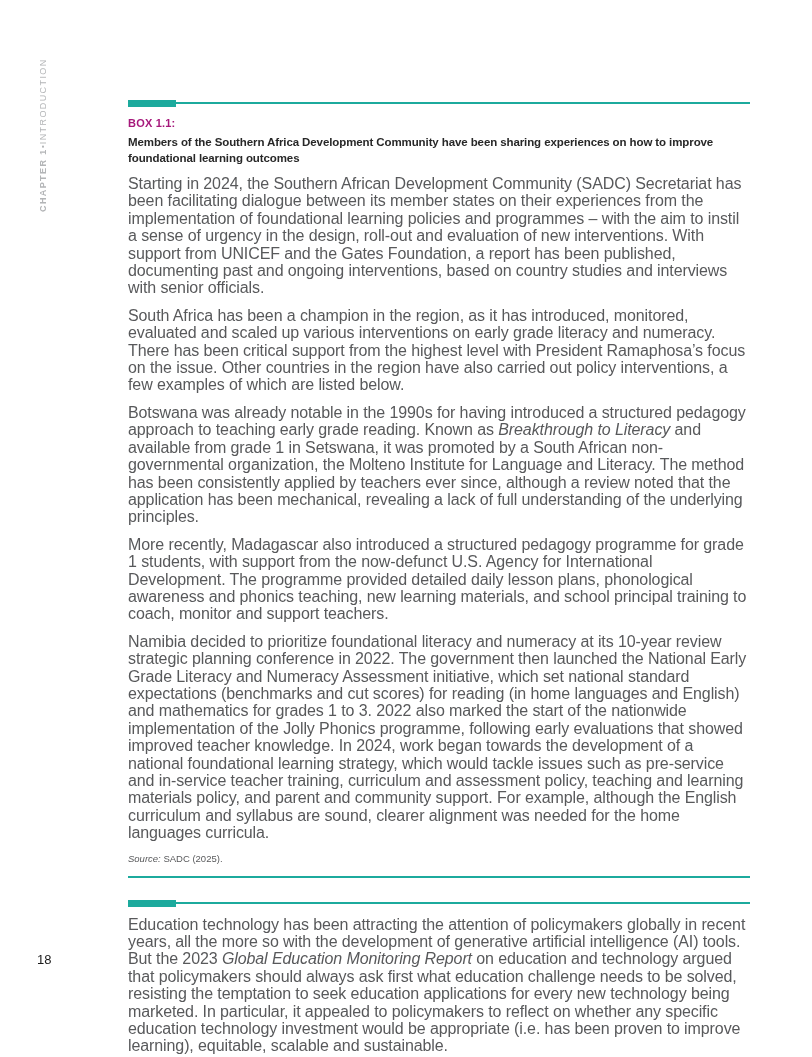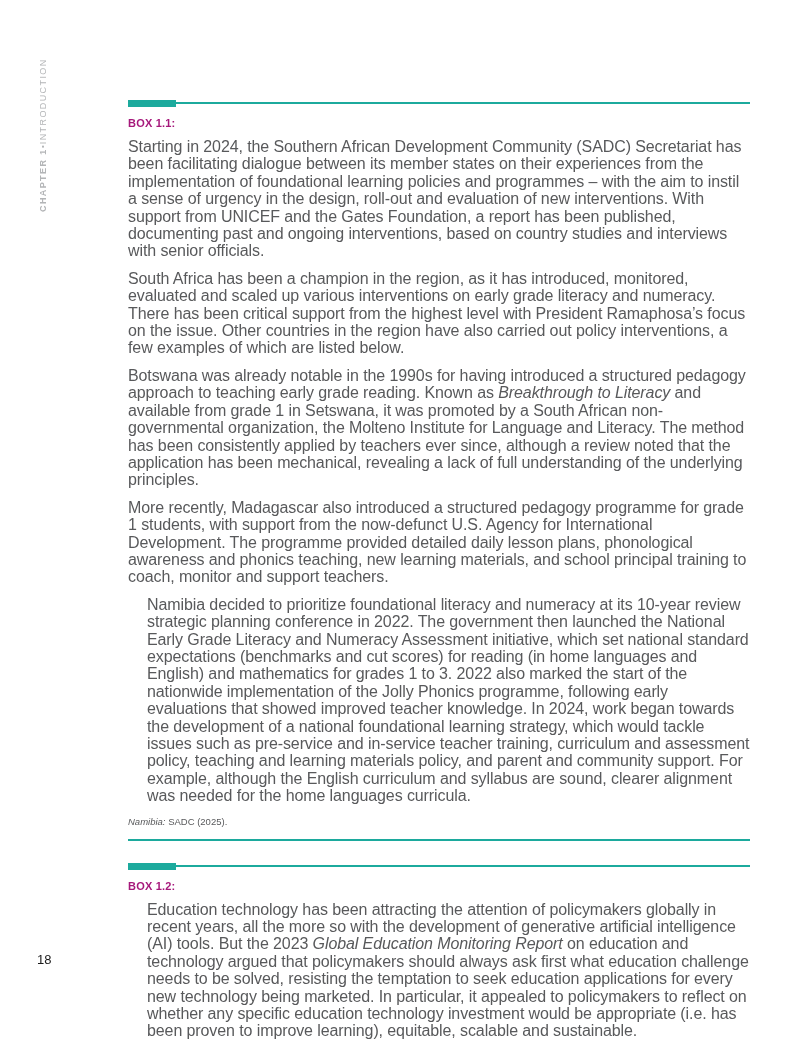--- a/index.html
+++ b/index.html
@@ -57,21 +57,21 @@
     letter-spacing:-0.1px;
   }
   .box-body{margin-top:9px;}
   .box-body p{
     color:var(--body-text);
     font-size:16px;
     line-height:17.4px;
     letter-spacing:-0.1px;
     margin-bottom:10px;
   }
-  .box-body p:last-child{margin-bottom:0;margin-left:19px;}
+  .box-body p:last-child{margin-bottom:0;}
   .italic{font-style:italic;text-align:center;}
   .source-line{
     margin-top:11px;
     color:var(--body-text);
     font-size:9.5px;
     line-height:12px;
   }
   .rule-bottom{
     margin-top:11px;
     height:2px;
@@ -92,37 +92,37 @@
 </div>
 
 <div class="content">
 
   <section class="box">
     <div class="rule-top">
       <span class="line"></span>
       <span class="thick"></span>
     </div>
     <div class="box-label">BOX 1.1:</div>
+    <h2 class="box-title">Members of the Southern Africa Development Community have been sharing experiences on how to improve foundational learning outcomes</h2>
     <div class="box-body">
         <p><span>Starting in 2024, the Southern African Development Community (SADC) Secretariat has been facilitating dialogue between its member states on their experiences from the implementation of foundational learning policies and programmes – with the aim to instil a sense of urgency in the design, roll-out and evaluation of new interventions. With support from UNICEF and the Gates Foundation, a report has been published, documenting past and ongoing interventions, based on country studies and interviews with senior officials.</span></p>
         <p><span>South Africa has been a champion in the region, as it has introduced, monitored, evaluated and scaled up various interventions on early grade literacy and numeracy. There has been critical support from the highest level with President Ramaphosa’s focus on the issue. Other countries in the region have also carried out policy interventions, a few examples of which are listed below.</span></p>
         <p><span>Botswana was already notable in the 1990s for having introduced a structured pedagogy approach to teaching early grade reading. Known as </span><span class="italic">Breakthrough to Literacy</span><span> and available from grade 1 in Setswana, it was promoted by a South African non-governmental organization, the Molteno Institute for Language and Literacy. The method has been consistently applied by teachers ever since, although a review noted that the application has been mechanical, revealing a lack of full understanding of the underlying principles.</span></p>
         <p><span>More recently, Madagascar also introduced a structured pedagogy programme for grade 1 students, with support from the now-defunct U.S. Agency for International Development. The programme provided detailed daily lesson plans, phonological awareness and phonics teaching, new learning materials, and school principal training to coach, monitor and support teachers.</span></p>
         <p><span>Namibia decided to prioritize foundational literacy and numeracy at its 10-year review strategic planning conference in 2022. The government then launched the National Early Grade Literacy and Numeracy Assessment initiative, which set national standard expectations (benchmarks and cut scores) for reading (in home languages and English) and mathematics for grades 1 to 3. 2022 also marked the start of the nationwide implementation of the Jolly Phonics programme, following early evaluations that showed improved teacher knowledge. In 2024, work began towards the development of a national foundational learning strategy, which would tackle issues such as pre-service and in-service teacher training, curriculum and assessment policy, teaching and learning materials policy, and parent and community support. For example, although the English curriculum and syllabus are sound, clearer alignment was needed for the home languages curricula.</span></p>
       </div>
-    <p class="source-line"><span class="italic">Namibia:</span><span> SADC (2025).</span></p>
+    <p class="source-line"><span class="italic">Source:</span><span> SADC (2025).</span></p>
     <div class="rule-bottom"></div>
   </section>
 
   <section class="box">
     <div class="rule-top">
       <span class="line"></span>
       <span class="thick"></span>
     </div>
-    <div class="box-label">BOX 1.2:</div>
     <div class="box-body">
         <p><span>Education technology has been attracting the attention of policymakers globally in recent years, all the more so with the development of generative artificial intelligence (AI) tools. But the 2023 </span><span class="italic">Global Education Monitoring Report</span><span> on education and technology argued that policymakers should always ask first what education challenge needs to be solved, resisting the temptation to seek education applications for every new technology being marketed. In particular, it appealed to policymakers to reflect on whether any specific education technology investment would be appropriate (i.e. has been proven to improve learning), equitable, scalable and sustainable.</span></p>
       </div>
   </section>
 
 </div>
 
 <div class="page-number">18</div>
 
 </body></html>

